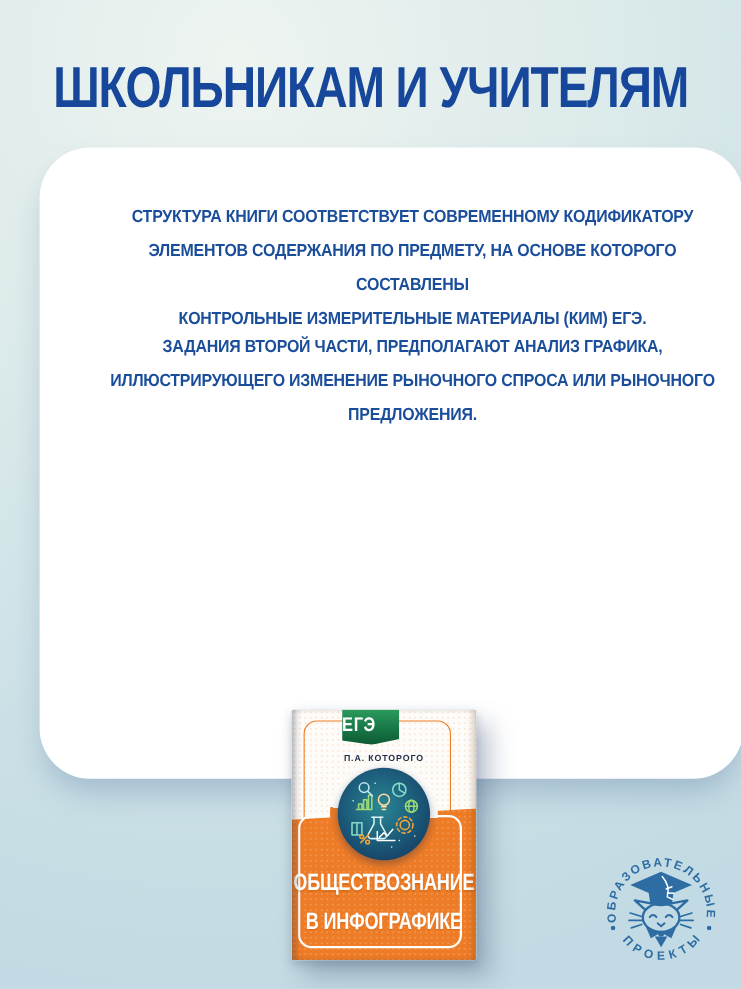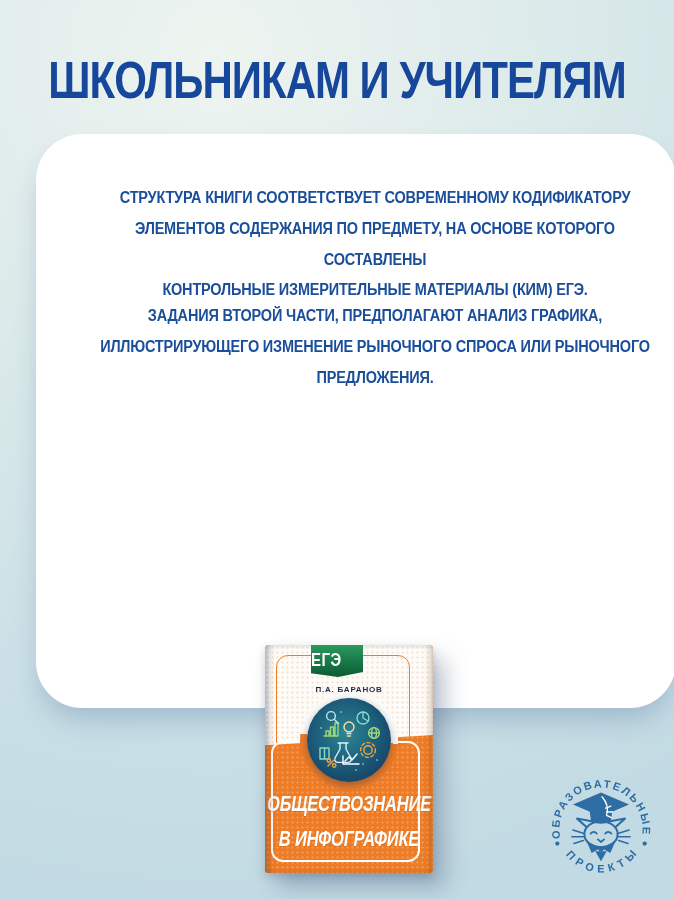--- a/index.html
+++ b/index.html
@@ -33,21 +33,20 @@
   .list-item{
     margin:0;font-weight:bold;color:#1b4e9a;font-size:15px;line-height:43px;
     letter-spacing:-.2px;white-space:nowrap;transform-origin:left top;
   }
   .closing{margin-top:6px;text-align:center;padding:0 20px;}
   
   .book{position:absolute;left:265px;top:645px;width:168px;height:228px;}
   .book-face{
     position:absolute;inset:0;background:#fdfcf9;border-radius:2px;overflow:hidden;
     box-shadow:12px 14px 22px rgba(70,90,120,.35),0 4px 8px rgba(70,90,120,.25);
-    font-style:italic;
   }
   .face-texture{
     position:absolute;inset:0;
     background-image:radial-gradient(rgba(238,124,38,.16) 1px, transparent 1.2px);
     background-size:5px 5px;
   }
   .orange-part{
     position:absolute;inset:0;background:#ee7c26;
     clip-path:polygon(0 44%,100% 39.5%,100% 100%,0 100%);
   }
@@ -173,21 +172,21 @@
           </g>
         </svg>
       </div>
       <p class="cover-title fitw" style="transform: scale(1, 1.3);">ОБЩЕСТВОЗНАНИЕ
 В ИНФОГРАФИКЕ</p>
       <div class="spine-shade"></div>
     </div>
     <div class="ribbon">
       <span class="ribbon-label fitw" style="transform: scale(1, 1.2);">ЕГЭ</span>
     </div>
-    <p class="author">П.А. БАРАНОВ</p>
+    <p class="author">П.А. КОТОРОГО</p>
   </div>
 
   <div class="logo">
     <svg viewBox="0 0 100 100" width="104" height="104">
       <defs>
         <path id="arcTop" d="M 11.8 62 A 40 40 0 1 1 88.2 62"></path>
         <path id="arcBottom" d="M 10.5 64 A 42 42 0 0 0 89.5 64"></path>
       </defs>
       <g fill="#2e6da4">
         <text font-family="Liberation Sans, sans-serif" font-size="10.5" font-weight="bold" letter-spacing="1">

